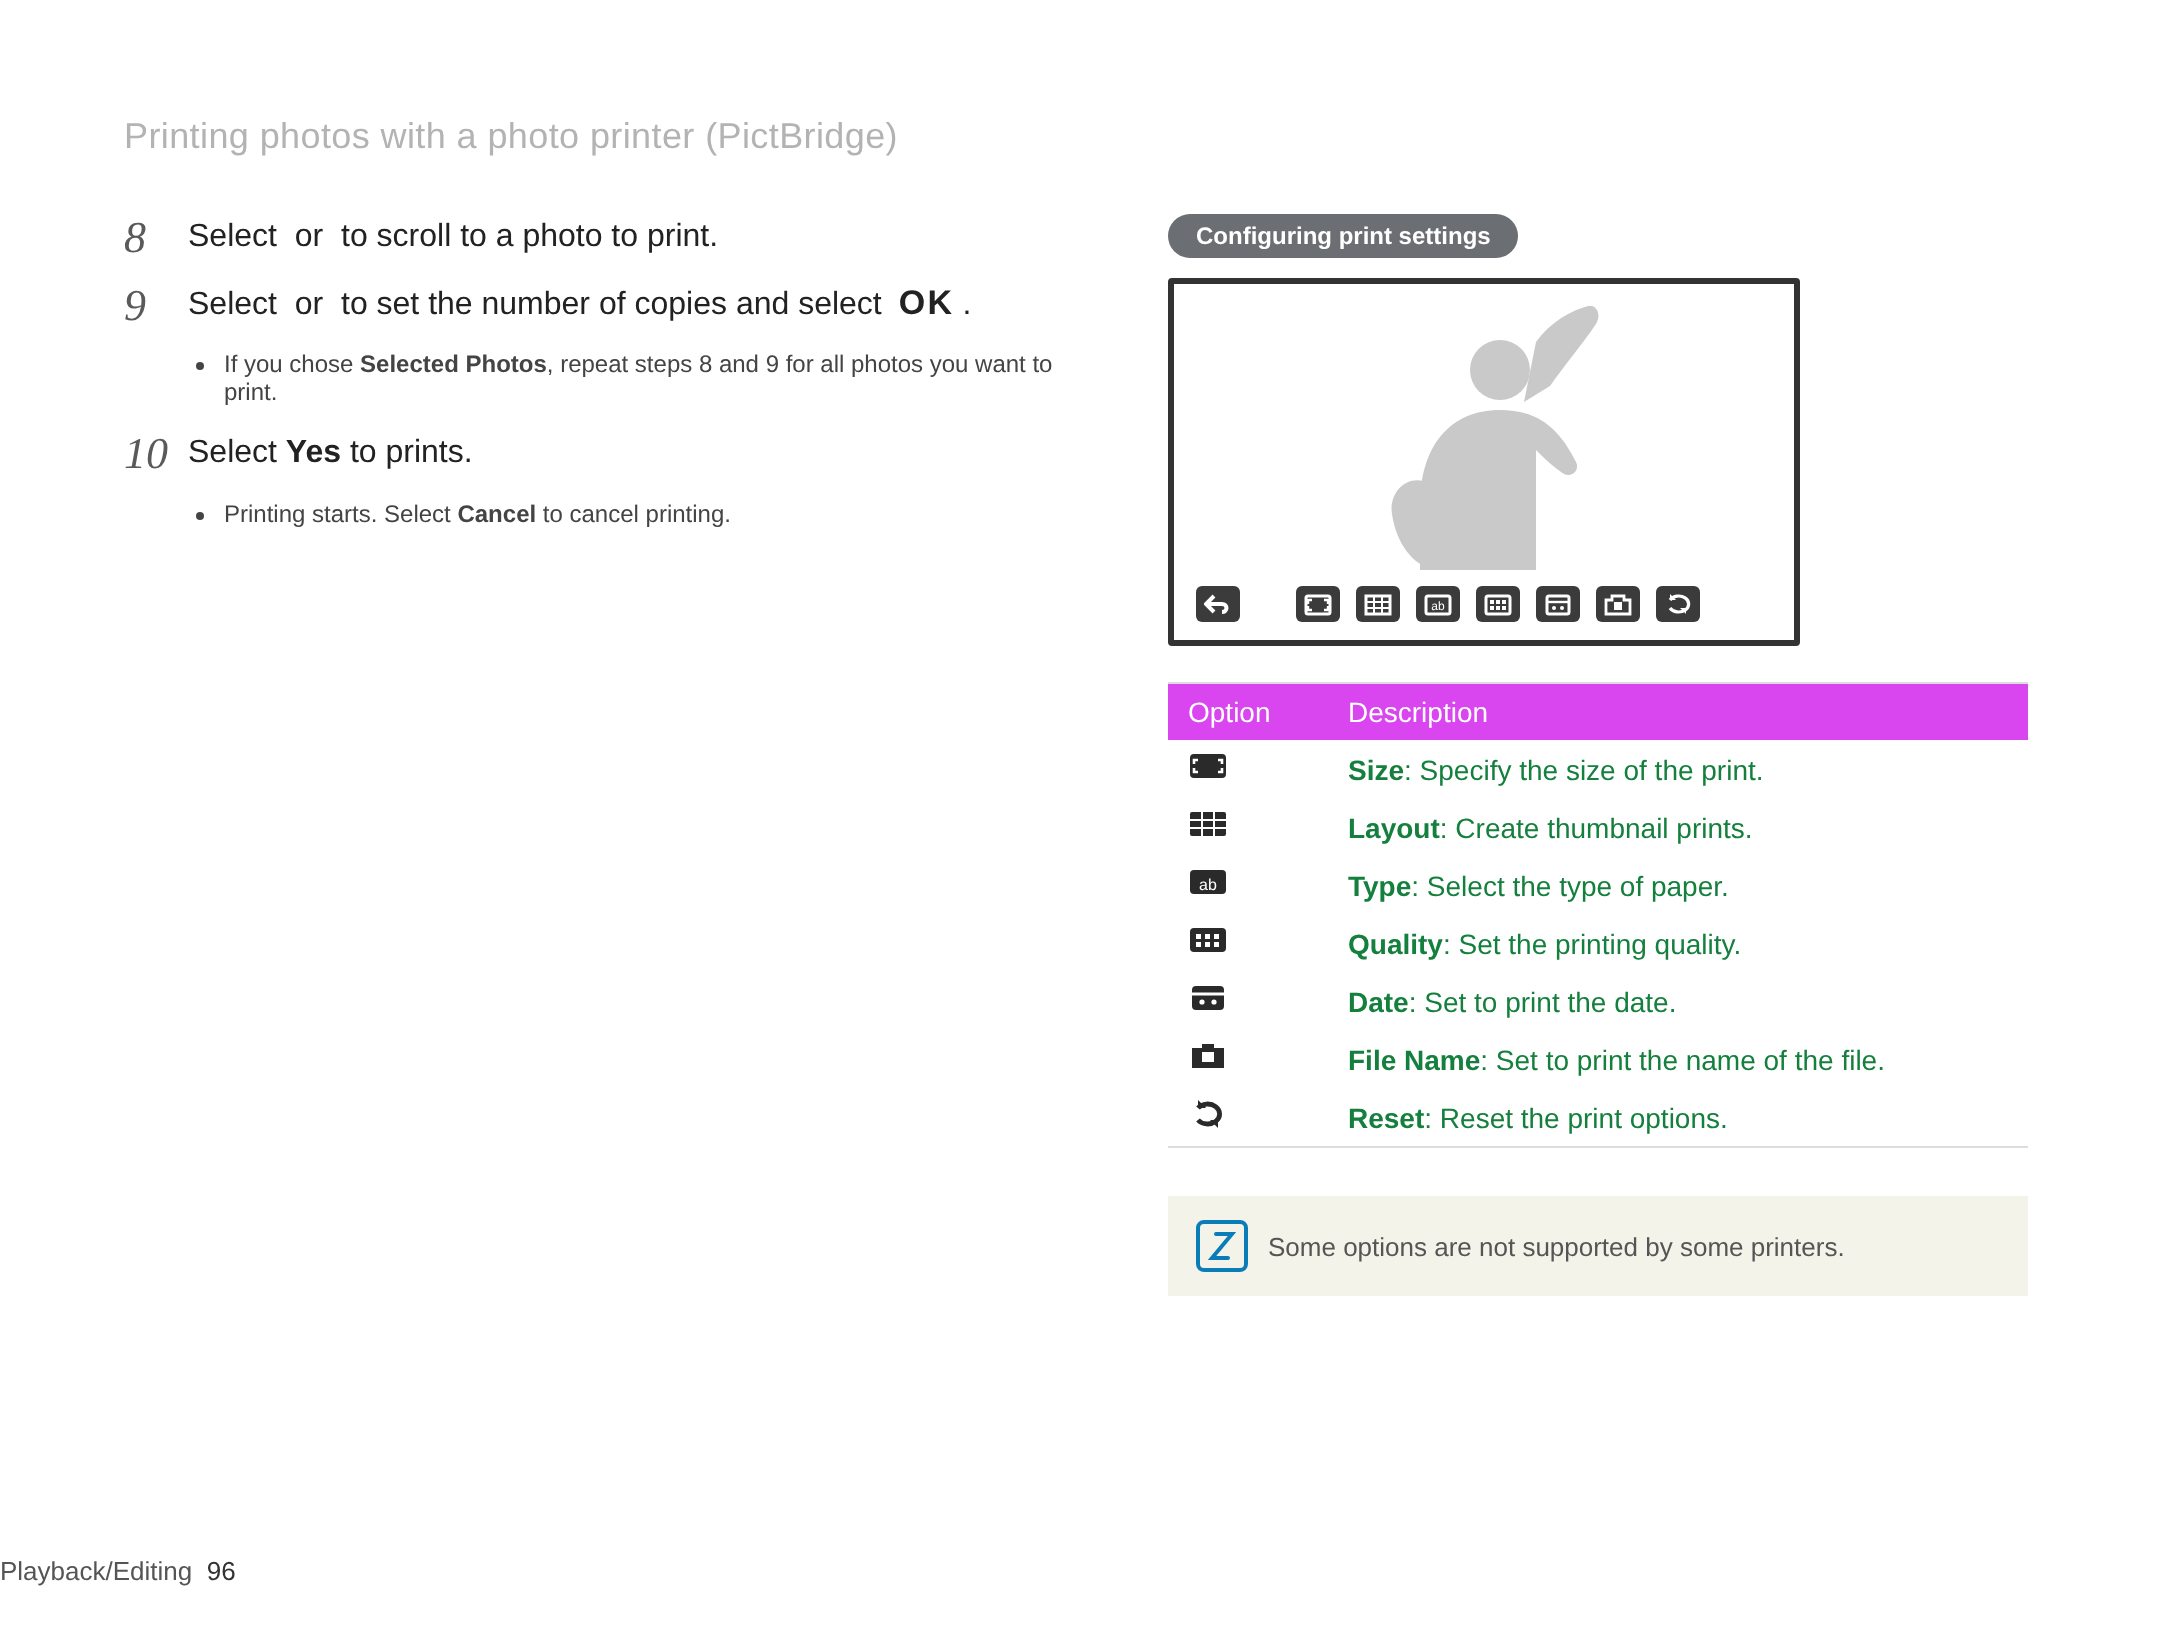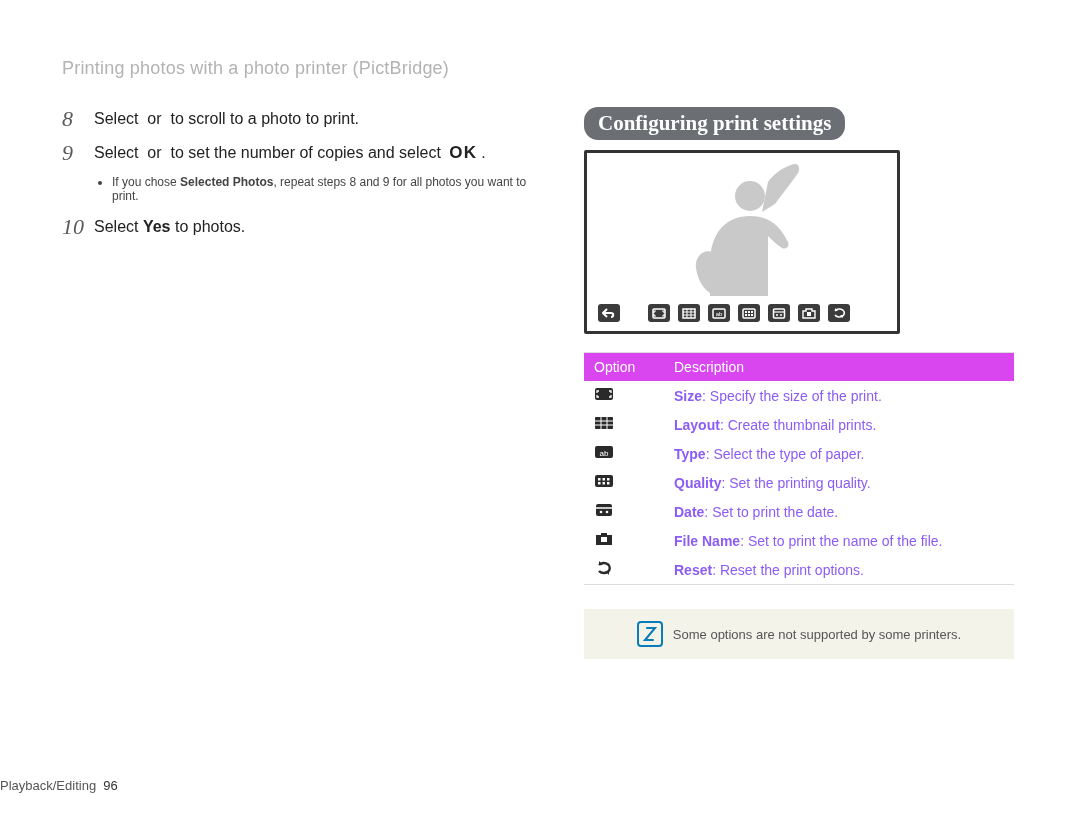--- a/index.html
+++ b/index.html
@@ -80,26 +80,25 @@
   }
   ul.substeps li {
     margin-bottom: 4px;
   }
   b { font-weight: 700; }
   
   .pill {
     display: inline-block;
     background: #6b6f74;
     color: #ffffff;
-    font-size: 21px;
+    font-size: 12px;
     padding: 4px 14px;
     border-radius: 14px;
     font-weight: 600;
     margin-bottom: 10px;
-    font-family: Liberation Serif, serif;
   }
   
   .preview-wrap {
     border: 3px solid #333;
     border-radius: 2px;
     padding: 3px;
     width: 304px;
     margin-bottom: 18px;
   }
   .preview {
@@ -151,21 +150,21 @@
     color: #ffffff;
     text-align: left;
     font-weight: 400;
     font-size: 14px;
     padding: 6px 10px;
   }
   .opt-table th.col-opt { width: 60px; }
   .opt-table td {
     padding: 5px 10px;
     font-size: 14px;
-    color: #8b5cf6;
+    color: #15803d;
     vertical-align: middle;
   }
   .opt-table tr + tr td {
     border-top: 0;
   }
   .opt-icon {
     display: inline-flex;
     width: 20px;
     height: 16px;
     align-items: center;
@@ -173,21 +172,20 @@
   }
   .opt-icon svg { width: 20px; height: 16px; }
   
   .note-box {
     display: flex;
     gap: 10px;
     background: #f4f3ea;
     padding: 12px 14px;
     margin-top: 24px;
     align-items: center;
-    justify-content: center;
   }
   .note-icon {
     width: 22px;
     height: 22px;
     border: 2px solid #0a7db8;
     border-radius: 4px;
     display: flex;
     align-items: center;
     justify-content: center;
     flex-shrink: 0;
@@ -250,24 +248,29 @@
 
       <ul class="substeps">
         <li>
           <span>If you chose </span><b>Selected Photos</b><span>, repeat steps 8 and 9 for all photos you want to print.</span>
         </li>
       </ul>
 
       <div class="step">
         <div class="step-num">10</div>
         <div class="step-body">
-          <span>Select </span><b>Yes</b><span> to photos.</span>
+          <span>Select </span><b>Yes</b><span> to prints.</span>
         </div>
       </div>
 
+      <ul class="substeps">
+        <li>
+          <span>Printing starts. Select </span><b>Cancel</b><span> to cancel printing.</span>
+        </li>
+      </ul>
 
     </div>
 
     <div class="right-col">
 
       <div class="pill">Configuring print settings</div>
 
       <div class="preview-wrap">
         <div class="preview">
           <svg class="silhouette" viewBox="0 0 150 132">

